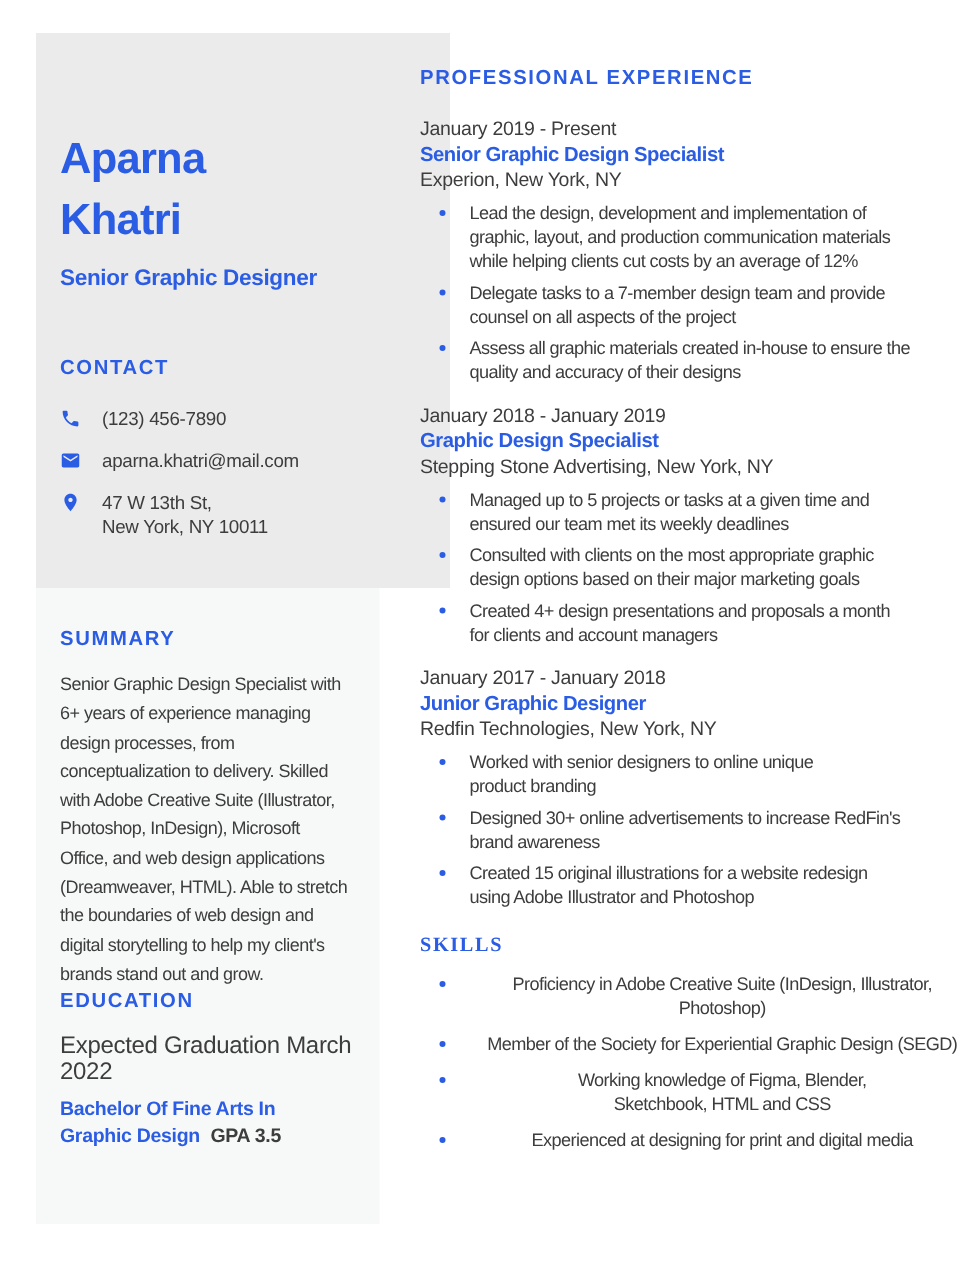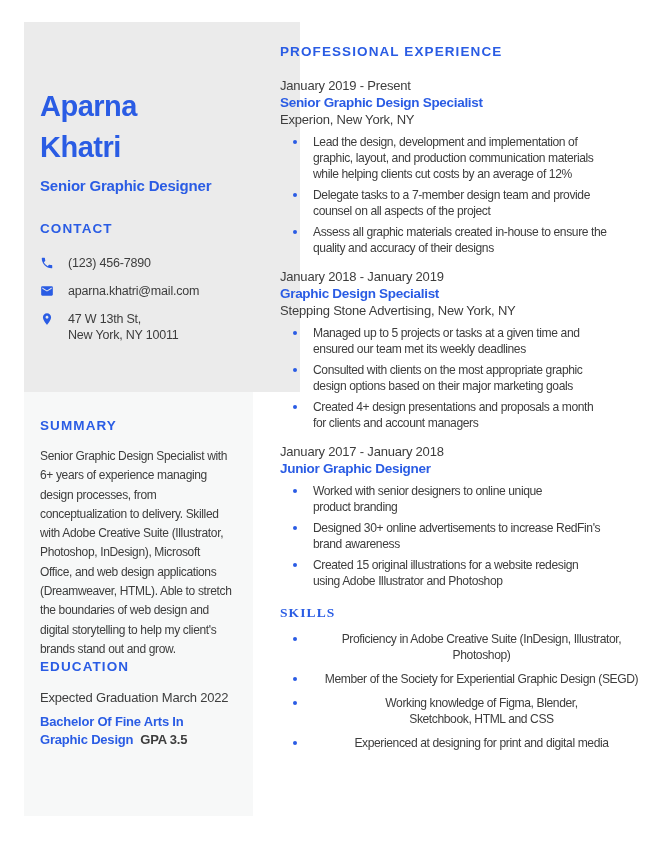--- a/index.html
+++ b/index.html
@@ -28,40 +28,40 @@
     letter-spacing:-0.5px;
   }
   .side-job-title{
     margin-top:9px;color:var(--accent);font-size:15px;font-weight:bold;
     letter-spacing:-0.2px;
   }
   .section-heading{
     color:var(--accent);font-size:13.5px;font-weight:bold;letter-spacing:1.1px;
     line-height:16px;
   }
-  .contact-heading{margin-top:27px;}
+  .contact-heading{margin-top:43px;}
   .contact-list{margin-top:18px;}
   .contact-row{
     display:flex;align-items:flex-start;gap:14px;margin-bottom:12px;
     font-size:12.5px;line-height:16px;letter-spacing:-0.2px;
   }
   .contact-icon{flex:0 0 14px;width:14px;height:14px;margin-top:1px;color:var(--accent);}
   .contact-icon svg{display:block;width:14px;height:14px;fill:currentColor;}
   .contact-value{white-space:pre-line;}
   .panel-bottom{
     position:absolute;left:24px;top:392px;width:229px;height:424px;
     background:var(--panel-bottom-bg);
     padding:26px 2px 0 16px;overflow:hidden;
   }
   .summary-text{
     margin-top:13px;font-size:12px;line-height:19.3px;letter-spacing:-0.35px;
     white-space:pre-line;width:211px;
   }
   .education-heading{}
-  .edu-grad{margin-top:14px;font-size:13px;line-height:17px;letter-spacing:-0.2px;}
+  .edu-grad{margin-top:14px;font-size:16px;line-height:17px;letter-spacing:-0.2px;}
   .edu-degree-row{margin-top:7px;font-size:13px;line-height:18px;letter-spacing:-0.2px;}
   .edu-degree{color:var(--accent);font-weight:bold;white-space:pre-line;}
   .edu-gpa{font-weight:bold;color:var(--text);margin-left:7px;}
   .edu-school{margin-top:7px;font-size:12.5px;line-height:17px;letter-spacing:-0.2px;white-space:pre-line;}
   
   .main{position:absolute;left:280px;top:44px;width:370px;}
   .job{margin-top:17px;}
   .job + .job{margin-top:12px;}
   .job-dates{font-size:13px;line-height:17px;letter-spacing:-0.2px;white-space:pre-line;}
   .job-title{color:var(--accent);font-weight:bold;font-size:13.5px;line-height:17px;letter-spacing:-0.3px;}
@@ -170,20 +170,21 @@
       <li>Consulted with clients on the most appropriate graphic
 design options based on their major marketing goals</li>
       <li>Created 4+ design presentations and proposals a month
 for clients and account managers</li>
     </ul>
   </section>
 
   <section class="job">
     <div class="job-dates">January 2017 -  January 2018</div>
     <div class="job-title">Junior Graphic Designer</div>
+    <div class="job-company">Redfin Technologies, New York, NY</div>
     <ul class="bullets">
       <li>Worked with senior designers to online unique
 product branding</li>
       <li>Designed 30+ online advertisements to increase RedFin's
 brand awareness</li>
       <li>Created 15 original illustrations for a website redesign
 using Adobe Illustrator and Photoshop</li>
     </ul>
   </section>
 

